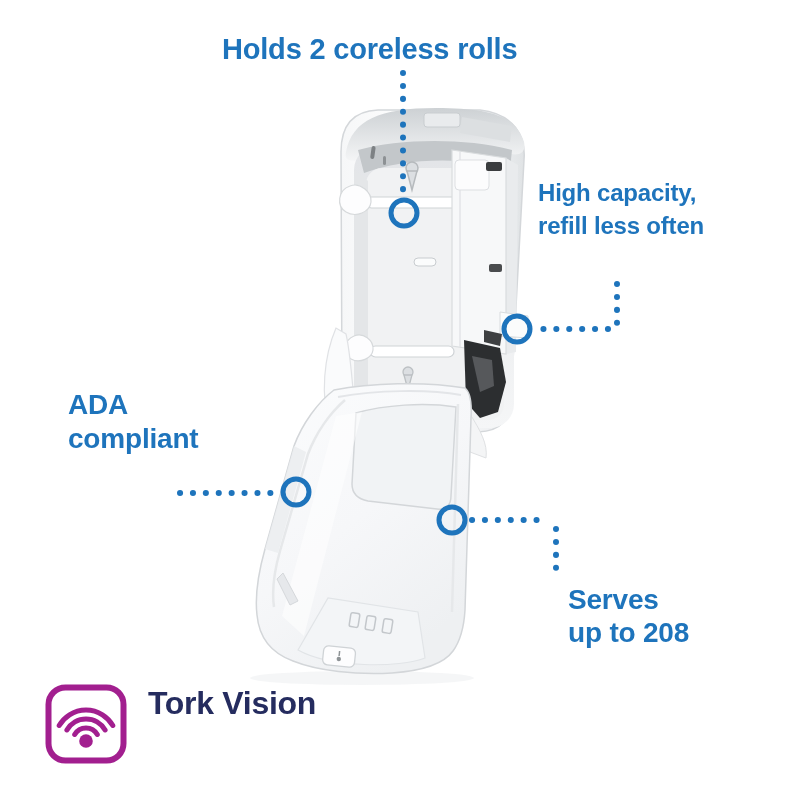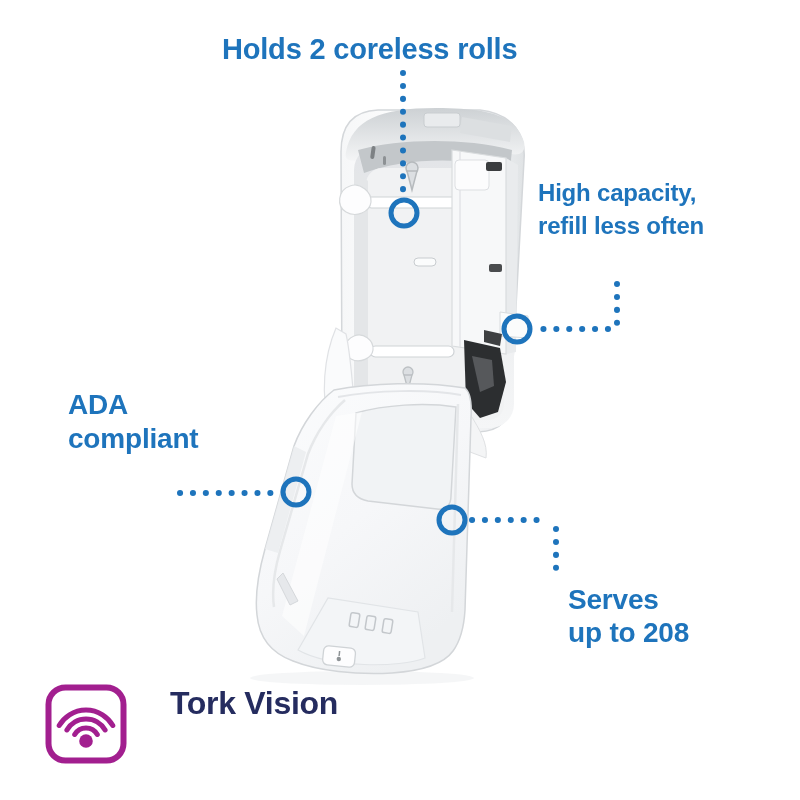--- a/index.html
+++ b/index.html
@@ -19,21 +19,21 @@
   }
   .callout span{display:block;}
   #callout-holds{left:222px;top:33px;font-size:29px;line-height:32px;white-space:nowrap;}
   #callout-capacity{left:538px;top:176px;font-size:24px;line-height:33px;}
   #callout-ada{left:68px;top:388px;font-size:28px;line-height:34px;}
   #callout-serves{left:543px;top:583px;font-size:28px;line-height:33px;margin-left:25px;}
   .footer-badge{position:absolute;left:0;top:0;width:800px;height:800px;pointer-events:none;}
   .wifi-icon{position:absolute;left:45px;top:684px;}
   .footer-text{
     position:absolute;left:148px;top:684px;font-size:32px;line-height:38px;
-    font-weight:bold;color:var(--footer-navy);letter-spacing:-0.3px;margin-left:22px;
+    font-weight:bold;color:var(--footer-navy);letter-spacing:-0.3px;
   }
   .footer-text span{display:block;}
   .dots{stroke:var(--annotation-blue);stroke-width:6;fill:none;
         stroke-dasharray:0.1 12.8;stroke-linecap:round;}
   .ring{stroke:var(--annotation-blue);stroke-width:5;fill:none;}
 </style>
 </head>
 <body>
 
 <div class="canvas">

